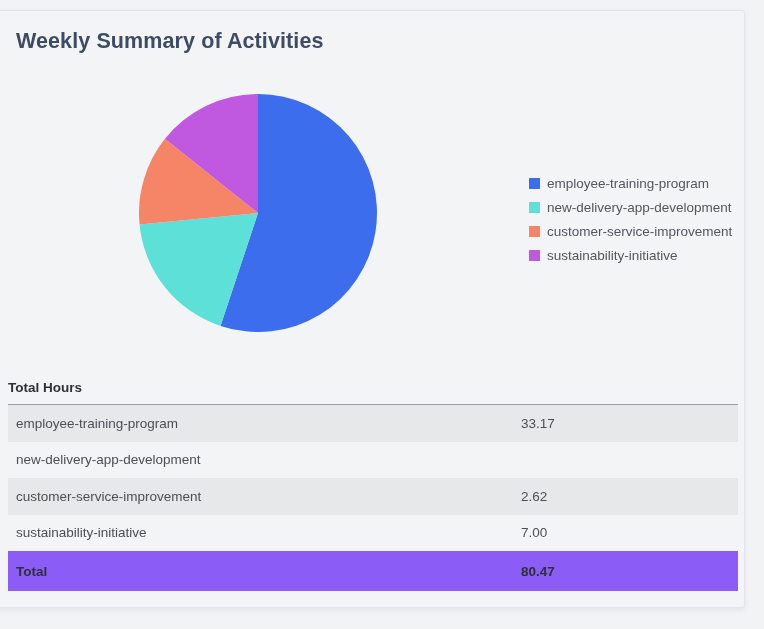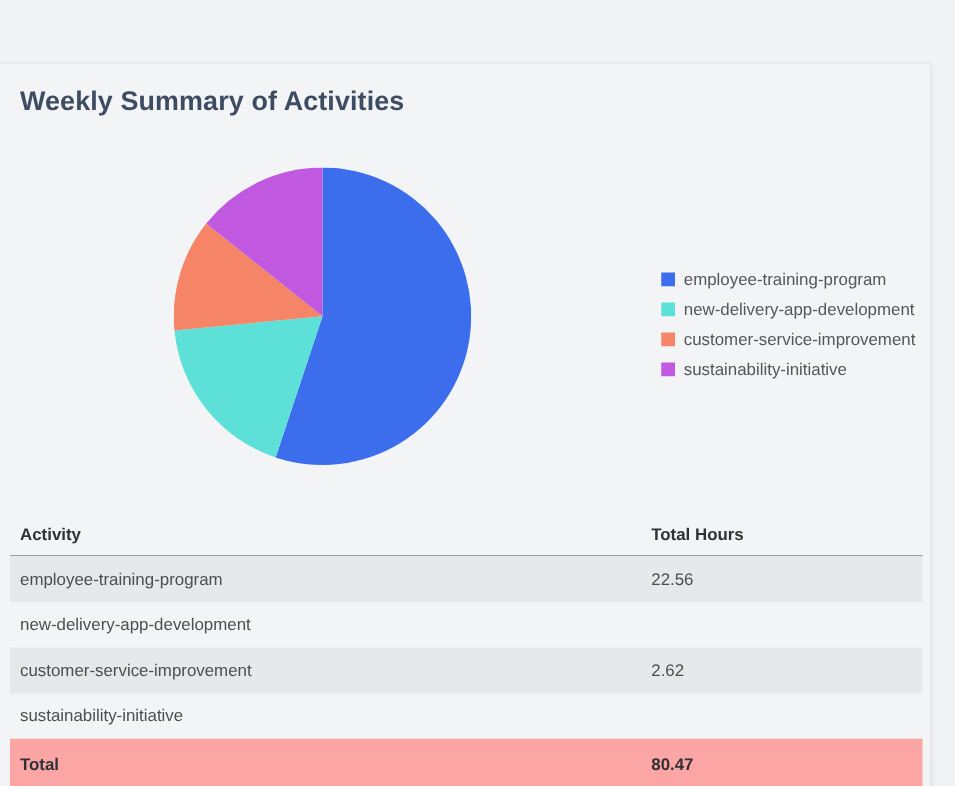--- a/index.html
+++ b/index.html
@@ -10,21 +10,20 @@
     width: 764px;
     height: 629px;
     background: #f2f3f5;
     font-family: "Liberation Sans", sans-serif;
     overflow: hidden;
   }
   .page {
     position: relative;
     width: 764px;
     height: 487px;
-    margin-top: 40px;
   }
   
   .card {
     position: absolute;
     left: -8px;
     top: 10px;
     width: 753px;
     height: 598px;
     background: #f3f4f6;
     border: 1px solid #e3e5e8;
@@ -104,21 +103,21 @@
     height: 34px;
     border-bottom: 1.3px solid #9aa0a6;
   }
   .trow.stripe {
     background: #e7e8ea;
   }
   .trow.plain {
     background: #f3f4f6;
   }
   .trow.total {
-    background: #fca5a5;
+    background: #8b5cf6;
     height: 40px;
   }
   .cell-activity {
     width: 513px;
     flex: 0 0 513px;
     padding-left: 8px;
     box-sizing: border-box;
     font-size: 13.5px;
     color: #4c4e54;
     white-space: nowrap;
@@ -176,37 +175,37 @@
           <div class="legend-item">
             <span class="legend-swatch" style="background: rgb(192, 89, 224);"></span>
             <span class="legend-label">sustainability-initiative</span>
           </div>
         </div>
 
     </div>
 
     <div class="table">
       <div class="trow header">
-        <div class="cell-activity">Activity</div>
         <div class="cell-hours">Total Hours</div>
       </div>
       <div id="table-body">
           <div class="trow stripe">
             <div class="cell-activity">employee-training-program</div>
-            <div class="cell-hours">22.56</div>
+            <div class="cell-hours">33.17</div>
           </div>
           <div class="trow plain">
             <div class="cell-activity">new-delivery-app-development</div>
           </div>
           <div class="trow stripe">
             <div class="cell-activity">customer-service-improvement</div>
             <div class="cell-hours">2.62</div>
           </div>
           <div class="trow plain">
             <div class="cell-activity">sustainability-initiative</div>
+            <div class="cell-hours">7.00</div>
           </div>
         </div>
       <div class="trow total">
         <div class="cell-activity">Total</div>
         <div class="cell-hours">80.47</div>
       </div>
     </div>
 
   </div>
 </div>

